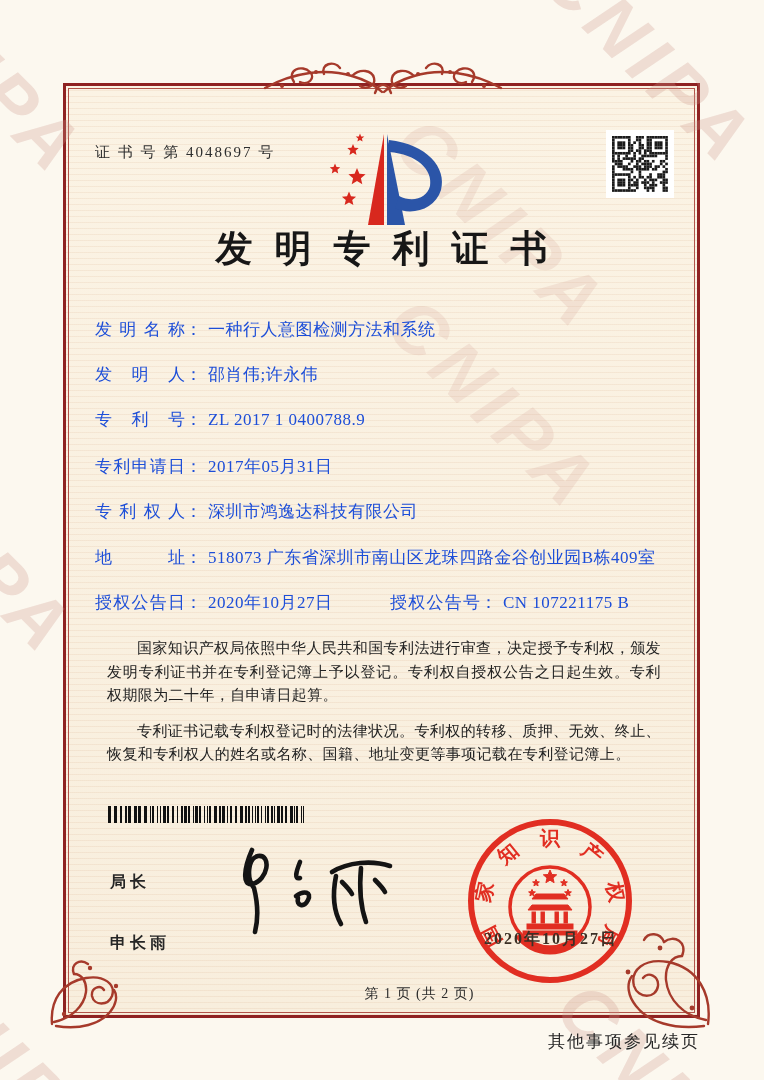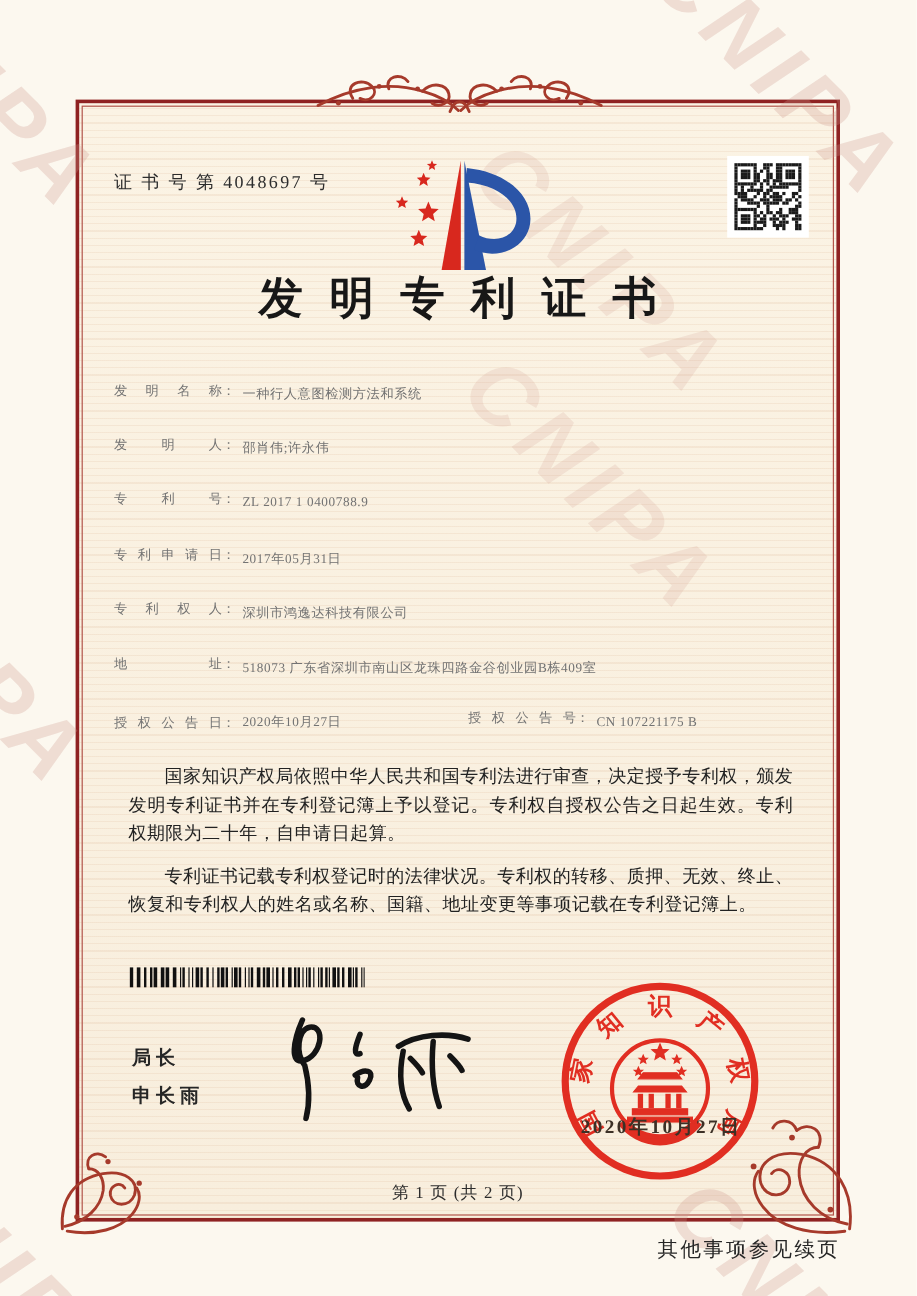--- a/index.html
+++ b/index.html
@@ -22,47 +22,47 @@
            linear-gradient(#fbf3e4,#f8eedd);}
   .frame::before{content:'';position:absolute;inset:2px;border:1px solid #b2544a;}
 
   .abs{position:absolute;z-index:3;}
 
   .cert-no{left:95px;top:131px;font-size:15px;letter-spacing:2px;color:#2d2d2d;margin-top:12px;}
 
   .title{left:63px;top:224px;width:637px;text-align:center;font-size:37px;font-weight:600;
          color:#171717;letter-spacing:22px;text-indent:22px;}
 
-  .row{left:95px;display:flex;align-items:flex-start;font-size:11px;color:#737373;}
+  .row{left:95px;display:flex;align-items:flex-start;font-size:17px;color:#1d4ed8;}
   .flabel{display:inline-block;width:90px;text-align:justify;text-align-last:justify;}
   .colon{margin-right:6px;}
   .fval{letter-spacing:0.5px;line-height:23px;}
   .fval.addr{display:inline-block;width:452px;}
   .grant-no-cell{position:absolute;left:295px;top:0;display:flex;}
 
   .paras{left:95px;top:625px;width:578px;}
   .paras p{margin:12px;text-indent:2em;font-size:15px;line-height:23.5px;color:#222;
            letter-spacing:0.4px;text-align:justify;}
 
   .barcode{left:108px;top:806px;width:196px;height:17px;}
 
   .official{left:110px;font-family:Liberation Serif, serif;
             font-weight:700;font-size:16px;letter-spacing:4px;color:#262626;}
   .official.title2{top:872px;}
-  .official.name2{top:903px;text-align:center;}
+  .official.name2{top:933px;text-align:center;}
 
   .sig{left:220px;top:838px;z-index:3;}
 
   .seal{left:464px;top:815px;z-index:4;opacity:0.95;}
   .sealch{font-size:20px;font-weight:700;fill:#e02418;
           font-family:"Liberation Serif","DejaVu Serif",serif;text-anchor:middle;}
   .seal-date{left:468px;top:929px;width:166px;text-align:center;z-index:5;
              font-size:16px;font-weight:600;letter-spacing:2px;color:#3c3026;}
 
-  .page-num{left:63px;top:985px;width:637px;text-align:center;font-size:14px;color:#2c2c2c;letter-spacing:1px;}
+  .page-num{left:63px;top:985px;width:637px;text-align:center;font-size:14px;color:#2c2c2c;letter-spacing:1px;padding-left:38px;}
   .foot-note{left:63px;top:1030px;width:637px;text-align:right;font-size:17px;color:#262626;letter-spacing:2px;}
 
   .orn{position:absolute;z-index:4;}
   .orn path{fill:none;stroke:#a63a2b;stroke-width:2.4;stroke-linecap:round;}
   .orn circle{fill:#a63a2b;}
 </style>
 </head>
 <body>
 
 <div class="page">

